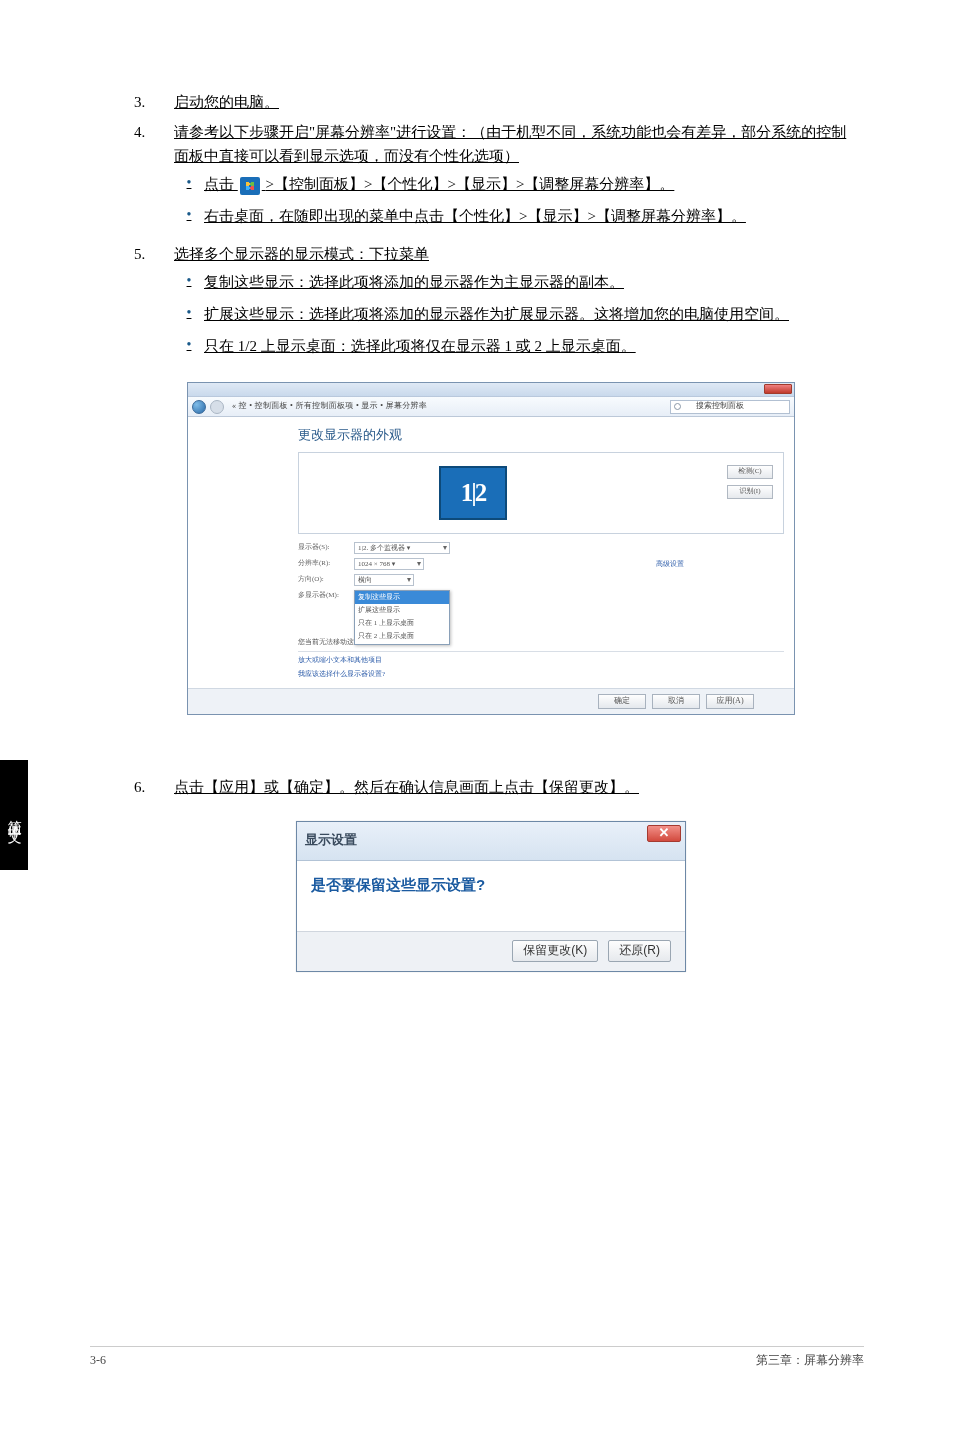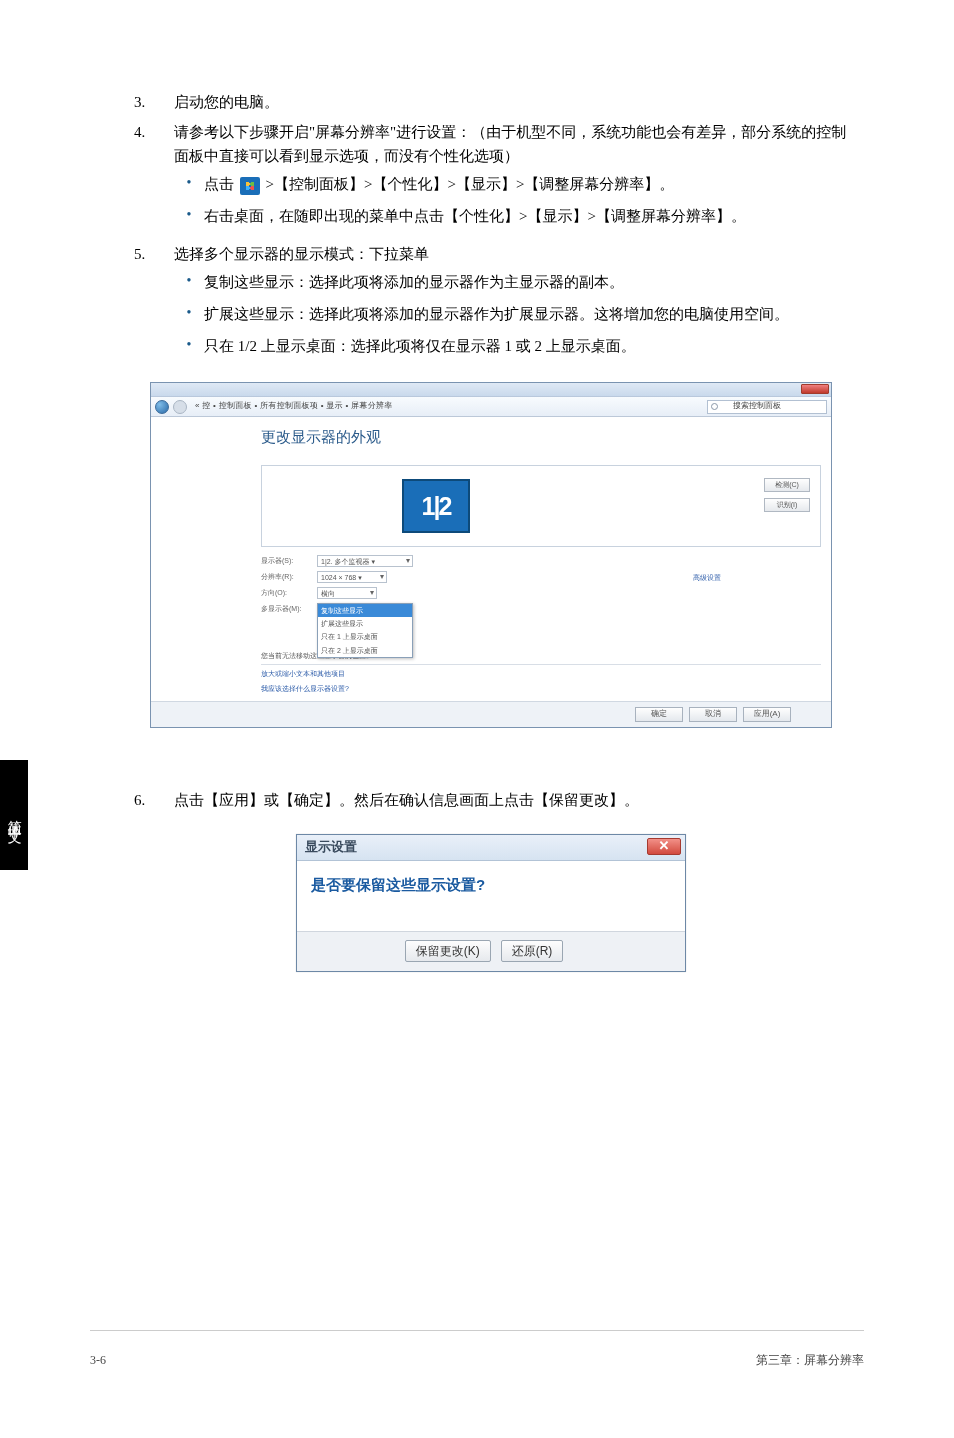--- a/index.html
+++ b/index.html
@@ -20,21 +20,21 @@
   .numbered-list > li {
     display: flex;
     margin-bottom: 6px;
   }
   .numbered-list > li > .num {
     width: 46px;
     flex-shrink: 0;
     text-align: left;
     padding-left: 6px;
   }
-  .numbered-list > li > .body { flex: 1; }
+  .numbered-list > li > .body { flex: 1; text-decoration: underline; }
   .bullet-list {
     list-style: none;
     margin-top: 4px;
   }
   .bullet-list > li {
     display: flex;
     margin-bottom: 8px;
   }
   .bullet-list > li > .bul {
     width: 30px;
@@ -59,25 +59,25 @@
     position: absolute;
     left: 4px; top: 4px; right: 4px; bottom: 4px;
     background:
       radial-gradient(circle at 30% 30%, #f9c23c 0 2px, transparent 2px),
       radial-gradient(circle at 70% 30%, #6dbd45 0 2px, transparent 2px),
       radial-gradient(circle at 30% 70%, #3db2ff 0 2px, transparent 2px),
       radial-gradient(circle at 70% 70%, #ef5350 0 2px, transparent 2px);
   }
   
   .shot1 {
-    width: 682px;
+    width: 608px;
     margin: 16px auto 0;
     border: 1px solid #7a93b0;
     background: #f3f6fb;
-    font-family: Liberation Sans, sans-serif;
+    font-family: Liberation Serif, serif;
     font-size: 8px;
     color: #444;
     filter: blur(0.3px);
   }
   .shot1-title {
     height: 14px;
     background: linear-gradient(#dfe9f5, #c9d9ec);
     border-bottom: 1px solid #b9c8dc;
     position: relative;
   }
@@ -131,22 +131,22 @@
     display: flex;
     background: #fff;
   }
   .shot1-left { width: 100px; }
   .shot1-center {
     flex: 1;
     padding: 8px 10px 4px 10px;
   }
   .shot1-center .heading {
     color: #2a5a8a;
-    font-size: 15px;
-    margin-bottom: 16px;
+    font-size: 13px;
+    margin-bottom: 6px;
   }
   .monitor-box {
     border: 1px solid #c8d2de;
     height: 82px;
     position: relative;
     margin-bottom: 8px;
     display: flex;
     align-items: center;
   }
   .monitor-preview {
@@ -279,21 +279,21 @@
   
   .shot2 {
     width: 390px;
     margin: 22px auto 0;
     border: 1px solid #6d88a6;
     background: #fff;
     font-family: "Microsoft YaHei", Arial, sans-serif;
     box-shadow: 0 0 1px rgba(0,0,0,0.2);
   }
   .shot2-title {
-    height: 26px;
+    height: 39px;
     background: linear-gradient(#e9f0f9, #d6e3f1);
     border-bottom: 1px solid #b2c3d6;
     display: flex;
     align-items: center;
     padding-left: 8px;
     font-size: 13px;
     font-weight: bold;
     color: #3a4b5e;
     position: relative;
     filter: blur(0.4px);
@@ -322,21 +322,21 @@
     font-size: 15px;
     font-weight: bold;
     margin-bottom: 26px;
   }
   .shot2-foot {
     height: 40px;
     background: #eef1f5;
     border-top: 1px solid #d0d6de;
     display: flex;
     align-items: center;
-    justify-content: center;
+    justify-content: flex-end;
     gap: 10px;
     padding-right: 14px;
   }
   .shot2-foot .dbtn {
     height: 22px;
     padding: 0 10px;
     background: linear-gradient(#fdfdfd,#e6e9ed);
     border: 1px solid #9aa6b2;
     font-size: 12px;
     color: #333;
@@ -361,21 +361,21 @@
     justify-content: center;
     letter-spacing: 3px;
   }
   
   .page-footer {
     position: absolute;
     bottom: 68px;
     left: 90px;
     right: 90px;
     border-top: 1px solid #ccc;
-    padding-top: 20px;
+    padding-top: 4px;
     display: flex;
     justify-content: space-between;
     font-size: 12px;
     color: #444;
   }
   .gap { height: 60px; }
 </style>
 </head>
 <body>
 

